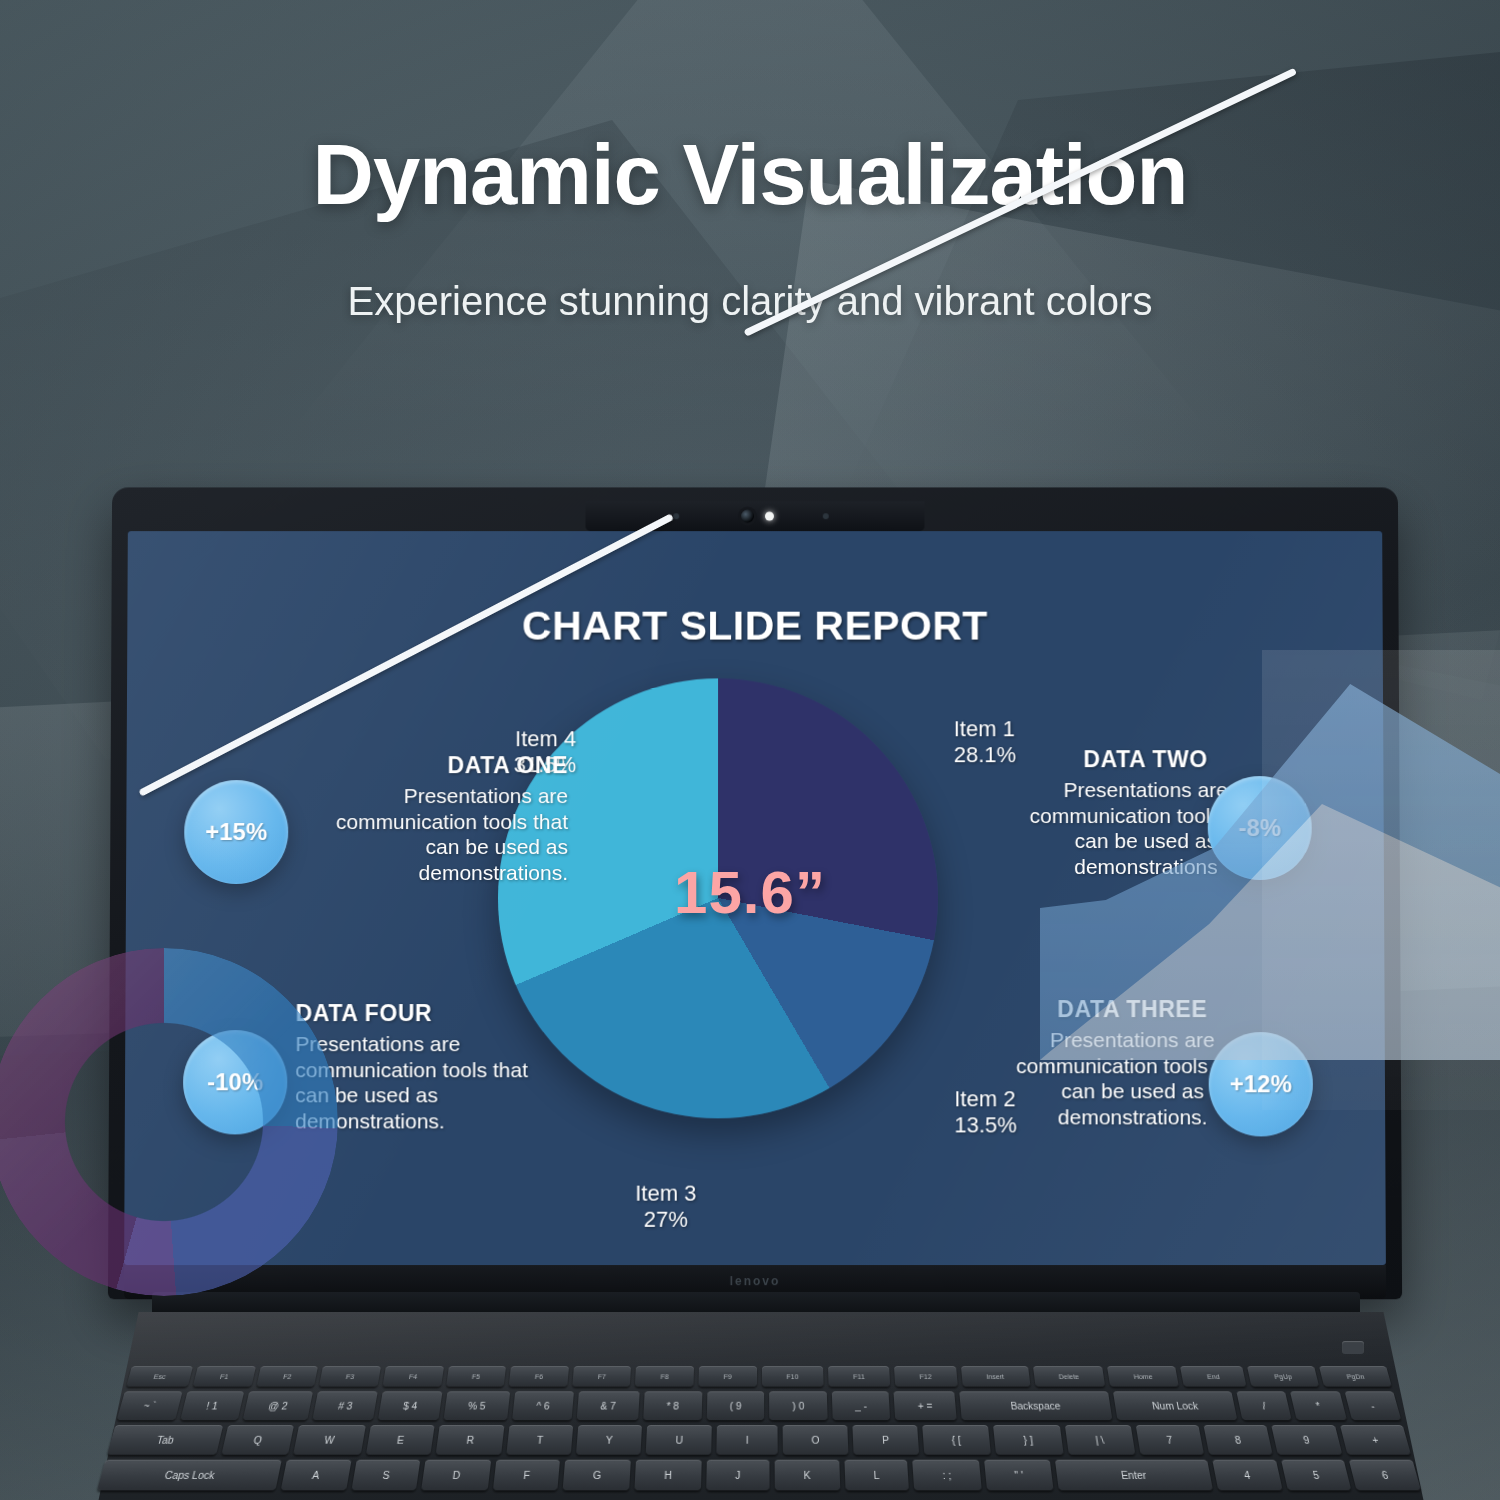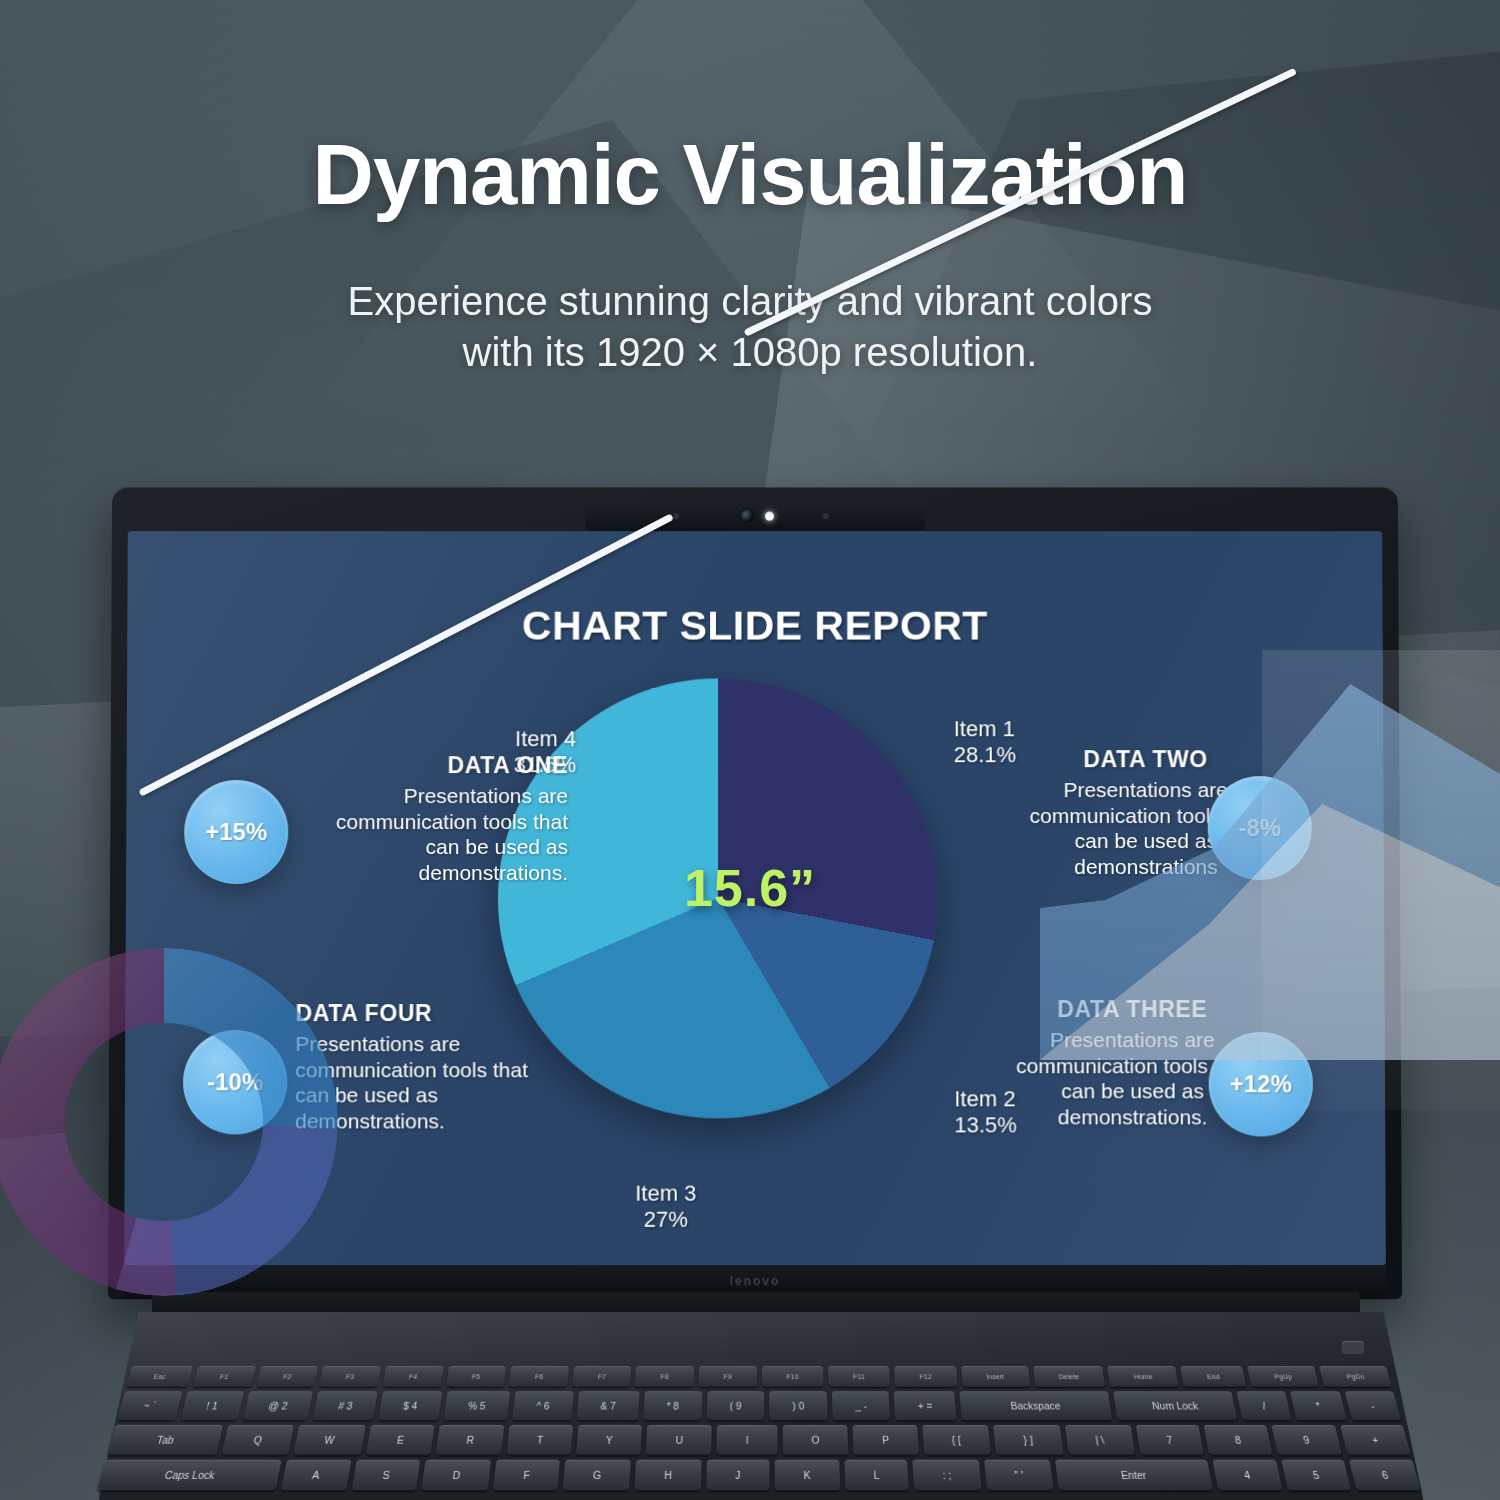--- a/index.html
+++ b/index.html
@@ -211,21 +211,21 @@
     box-shadow:0 8px 20px rgba(0,0,0,.28), inset 0 2px 4px rgba(255,255,255,.35);
     text-shadow:1px 1px 2px rgba(0,0,0,.30);
   }
   .b-one   { left:58px;  top:250px; width:104px; height:104px; }
   .b-two   { left:1082px; top:246px; width:104px; height:104px; }
   .b-three { left:1082px; top:502px; width:104px; height:104px; }
   .b-four  { left:58px;  top:500px; width:104px; height:104px; }
 
   .hero-inches {
     position:absolute; left:0; right:0; top:306px; text-align:center;
-    color:#bef264; font-size:52px; font-weight:bold; letter-spacing:1px;
+    color:#fca5a5; font-size:60px; font-weight:bold; letter-spacing:1px;
     text-shadow:2px 4px 8px rgba(0,0,0,.40);
   }
 
   
   .callout { position:absolute; height:7px; background:#f4f7fa;
              border-radius:4px; box-shadow:0 2px 5px rgba(0,0,0,.35); }
   .co-up { left:745px; top:330px; width:610px; transform-origin:left center; transform:rotate(-25.5deg); }
   .co-dn { left:140px; top:790px; width:600px; transform-origin:left center; transform:rotate(-27.5deg); }
 
   
@@ -280,21 +280,20 @@
   <div class="bg-shape bg-tri-2"></div>
   <div class="bg-shape bg-tri-3"></div>
   <div class="bg-shape bg-band-3"></div>
   <div class="bg-shape bg-band-1"></div>
   <div class="bg-shape bg-band-2"></div>
   <div class="bg-vig"></div>
 
   <div class="headline">Dynamic Visualization</div>
   <div class="subhead">
     <span>Experience stunning clarity and vibrant colors</span>
-    <span>with its 1920 × 1080p resolution.</span>
   </div>
 
   <div id="laptop">
 
     <div class="lid">
       <div class="bezel-top">
         <div class="notch">
           <div class="cam cam-dot-l"></div>
           <div class="cam cam-lens"></div>
           <div class="cam cam-led"></div>

